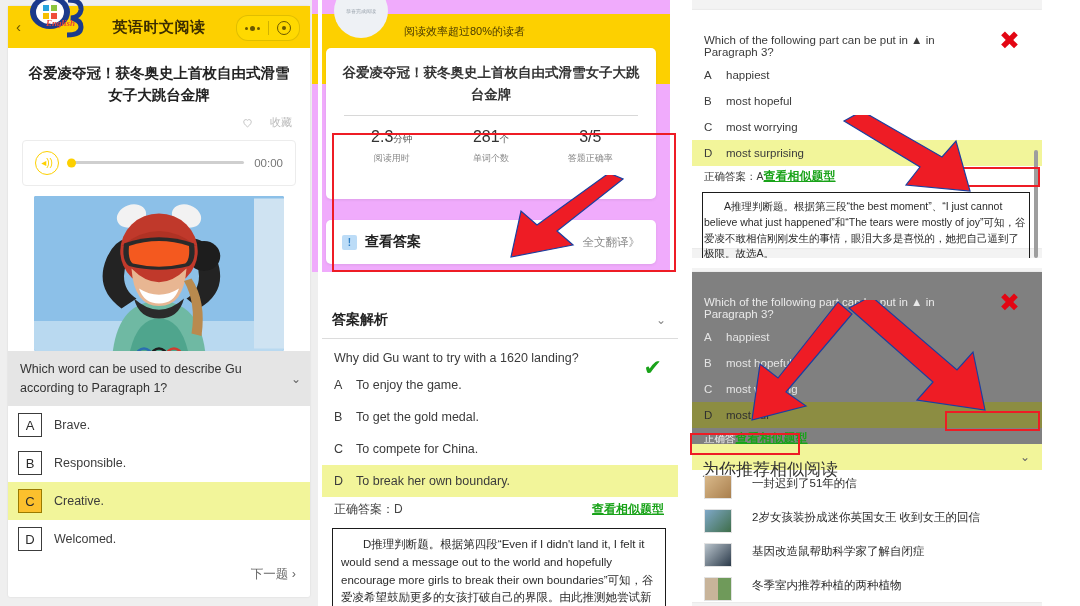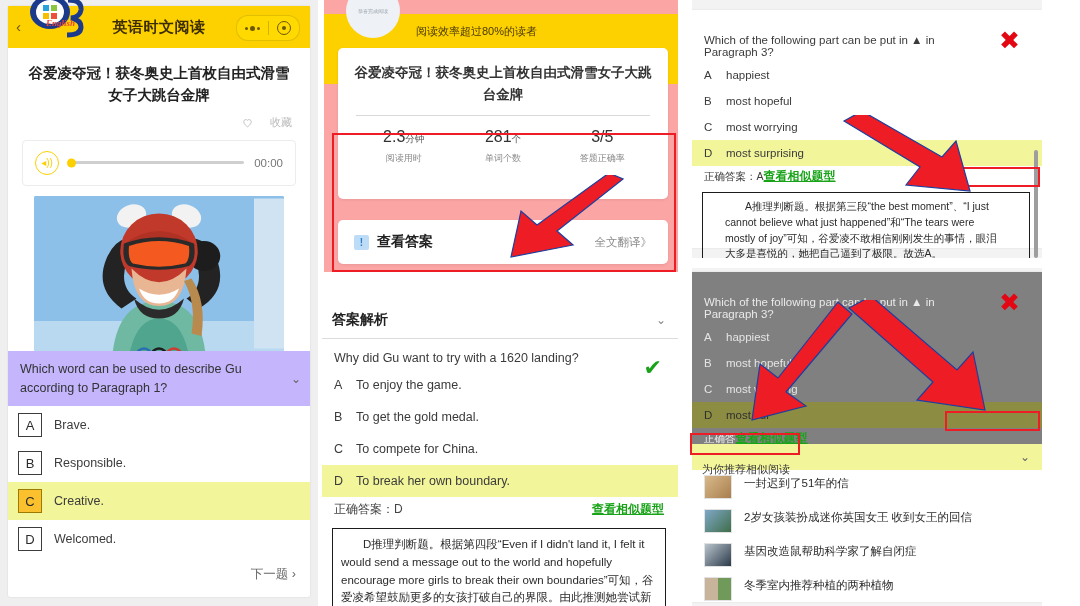--- a/index.html
+++ b/index.html
@@ -47,34 +47,34 @@
   .track .knob{position:absolute;left:0;top:50%;transform:translate(-2px,-50%);width:9px;height:9px;
      border-radius:50%;background:#fdd000;}
   .time{font-size:11.5px;color:#777;}
 
   .hero{margin:0 26px;height:155px;overflow:hidden;border-radius:2px;position:relative;
      background:linear-gradient(180deg,#7fb7e8 0%,#a9d2f0 55%,#cfe6f7 100%);}
 
   .en-title{text-align:center;font-family:"Liberation Serif","DejaVu Serif",serif;font-size:15px;
      color:#1d1d1d;padding:12px 10px 10px;font-weight:600;}
 
-  .q-head{background:#c4b5fd;padding:9px 26px 9px 12px;font-size:12.5px;line-height:1.5;color:#333;
+  .q-head{background:#e5e5e5;padding:9px 26px 9px 12px;font-size:12.5px;line-height:1.5;color:#333;
      position:relative;}
   .q-head .chev{position:absolute;right:9px;top:50%;transform:translateY(-50%);color:#666;font-size:12px;}
 
   .opt{display:flex;align-items:center;gap:12px;padding:7px 10px;}
   .opt .letter{width:22px;height:22px;border:1px solid #3c3c3c;display:flex;align-items:center;
      justify-content:center;font-size:13px;color:#2b2b2b;flex:0 0 auto;}
   .opt .txt{font-size:12.5px;color:#3c3c3c;}
   .opt.sel{background:#f2f59a;}
   .opt.sel .letter{background:#fbc02d;border-color:#9a7a00;}
   .next-row{display:flex;justify-content:flex-end;padding:8px 14px 14px;font-size:12.5px;color:#666;}
 
   
-  #mid-top{left:324px;top:0;width:358px;height:272px;background:#fca5a5;}
+  #mid-top{left:312px;top:0;width:358px;height:272px;background:#f0abfc;}
   .mid-yellow{position:absolute;left:0;top:14px;width:358px;height:70px;background:#fdd000;}
   .mid-badge{position:absolute;left:22px;top:-16px;width:54px;height:54px;border-radius:50%;
      background:#eef1f5;display:flex;align-items:center;justify-content:center;}
   .mid-badge span{font-size:5px;color:#9aa3ad;}
   .eff-text{position:absolute;left:92px;top:24px;font-size:11px;color:#4a3a00;}
 
   .mid-card{position:absolute;left:14px;top:48px;width:330px;background:#fff;border-radius:5px;
      box-shadow:0 1px 3px rgba(0,0,0,.08);padding:14px 16px 10px;box-sizing:border-box;}
   .mid-card .tt{text-align:center;font-size:13.5px;line-height:1.6;color:#333;font-weight:600;}
   .mid-card .rule{height:1px;background:#d8d8d8;margin:10px 2px 0;}
@@ -121,31 +121,31 @@
   .r-q.ondim{color:#e9e9e9;}
   .cross{position:absolute;right:22px;top:18px;color:#e30613;font-size:25px;font-weight:900;line-height:1;}
   .r-opt{display:flex;gap:12px;padding:7px 14px;font-size:11.5px;color:#3b3b3b;}
   .r-opt.ondim{color:#e4e4e4;}
   .r-opt .L{width:10px;}
   .r-opt.hl{background:#f2f59a;}
   .r-opt.hl.ondim{background:#8c8d42;color:#303030;}
   .r-cor{display:flex;align-items:center;justify-content:flex-start;padding:2px 10px 4px 14px;}
   .r-cor .ca{font-size:10.5px;color:#3b3b3b;}
   .r-cor.ondim .ca{color:#eee;}
-  .r-expl{margin:3px 12px 6px;border:1.3px solid #1b1b1b;padding:6px 22px;font-size:10.5px;
+  .r-expl{margin:3px 12px 6px;border:1.3px solid #1b1b1b;padding:6px 1px;font-size:10.5px;
      line-height:1.5;color:#2b2b2b;}
   .r-expl .ind{padding-left:20px;}
   .r-scroll{position:absolute;right:4px;top:140px;width:4px;height:108px;background:#9e9e9e;border-radius:2px;}
 
   .rec-head{position:absolute;left:0;top:172px;width:352px;height:26px;background:#f2f59a;
      display:flex;align-items:center;justify-content:space-between;padding:0 12px;box-sizing:border-box;}
-  .rec-head .t{font-size:11px;color:#333;margin-top:24px;}
+  .rec-head .t{font-size:17px;color:#333;margin-top:24px;}
   .rec-head .chev{font-size:12px;color:#666;}
   .rec-list{position:absolute;left:0;top:198px;width:352px;}
-  .rec-item{display:flex;gap:12px;align-items:flex-start;padding:5px 14px;}
+  .rec-item{display:flex;gap:20px;align-items:flex-start;padding:5px 14px;}
   .thumb{width:26px;height:22px;flex:0 0 auto;border:1px solid #e2e2e2;background:#c9c9c9;}
   .rec-item .tx{font-size:11.5px;color:#2b2b2b;line-height:1.45;}
 
   
   .redbox{position:absolute;border:2.5px solid #ee1c25;box-sizing:border-box;pointer-events:none;}
   .arrow{position:absolute;pointer-events:none;}
 
   
   .vsep{position:absolute;background:#ffffff;}
 </style>

